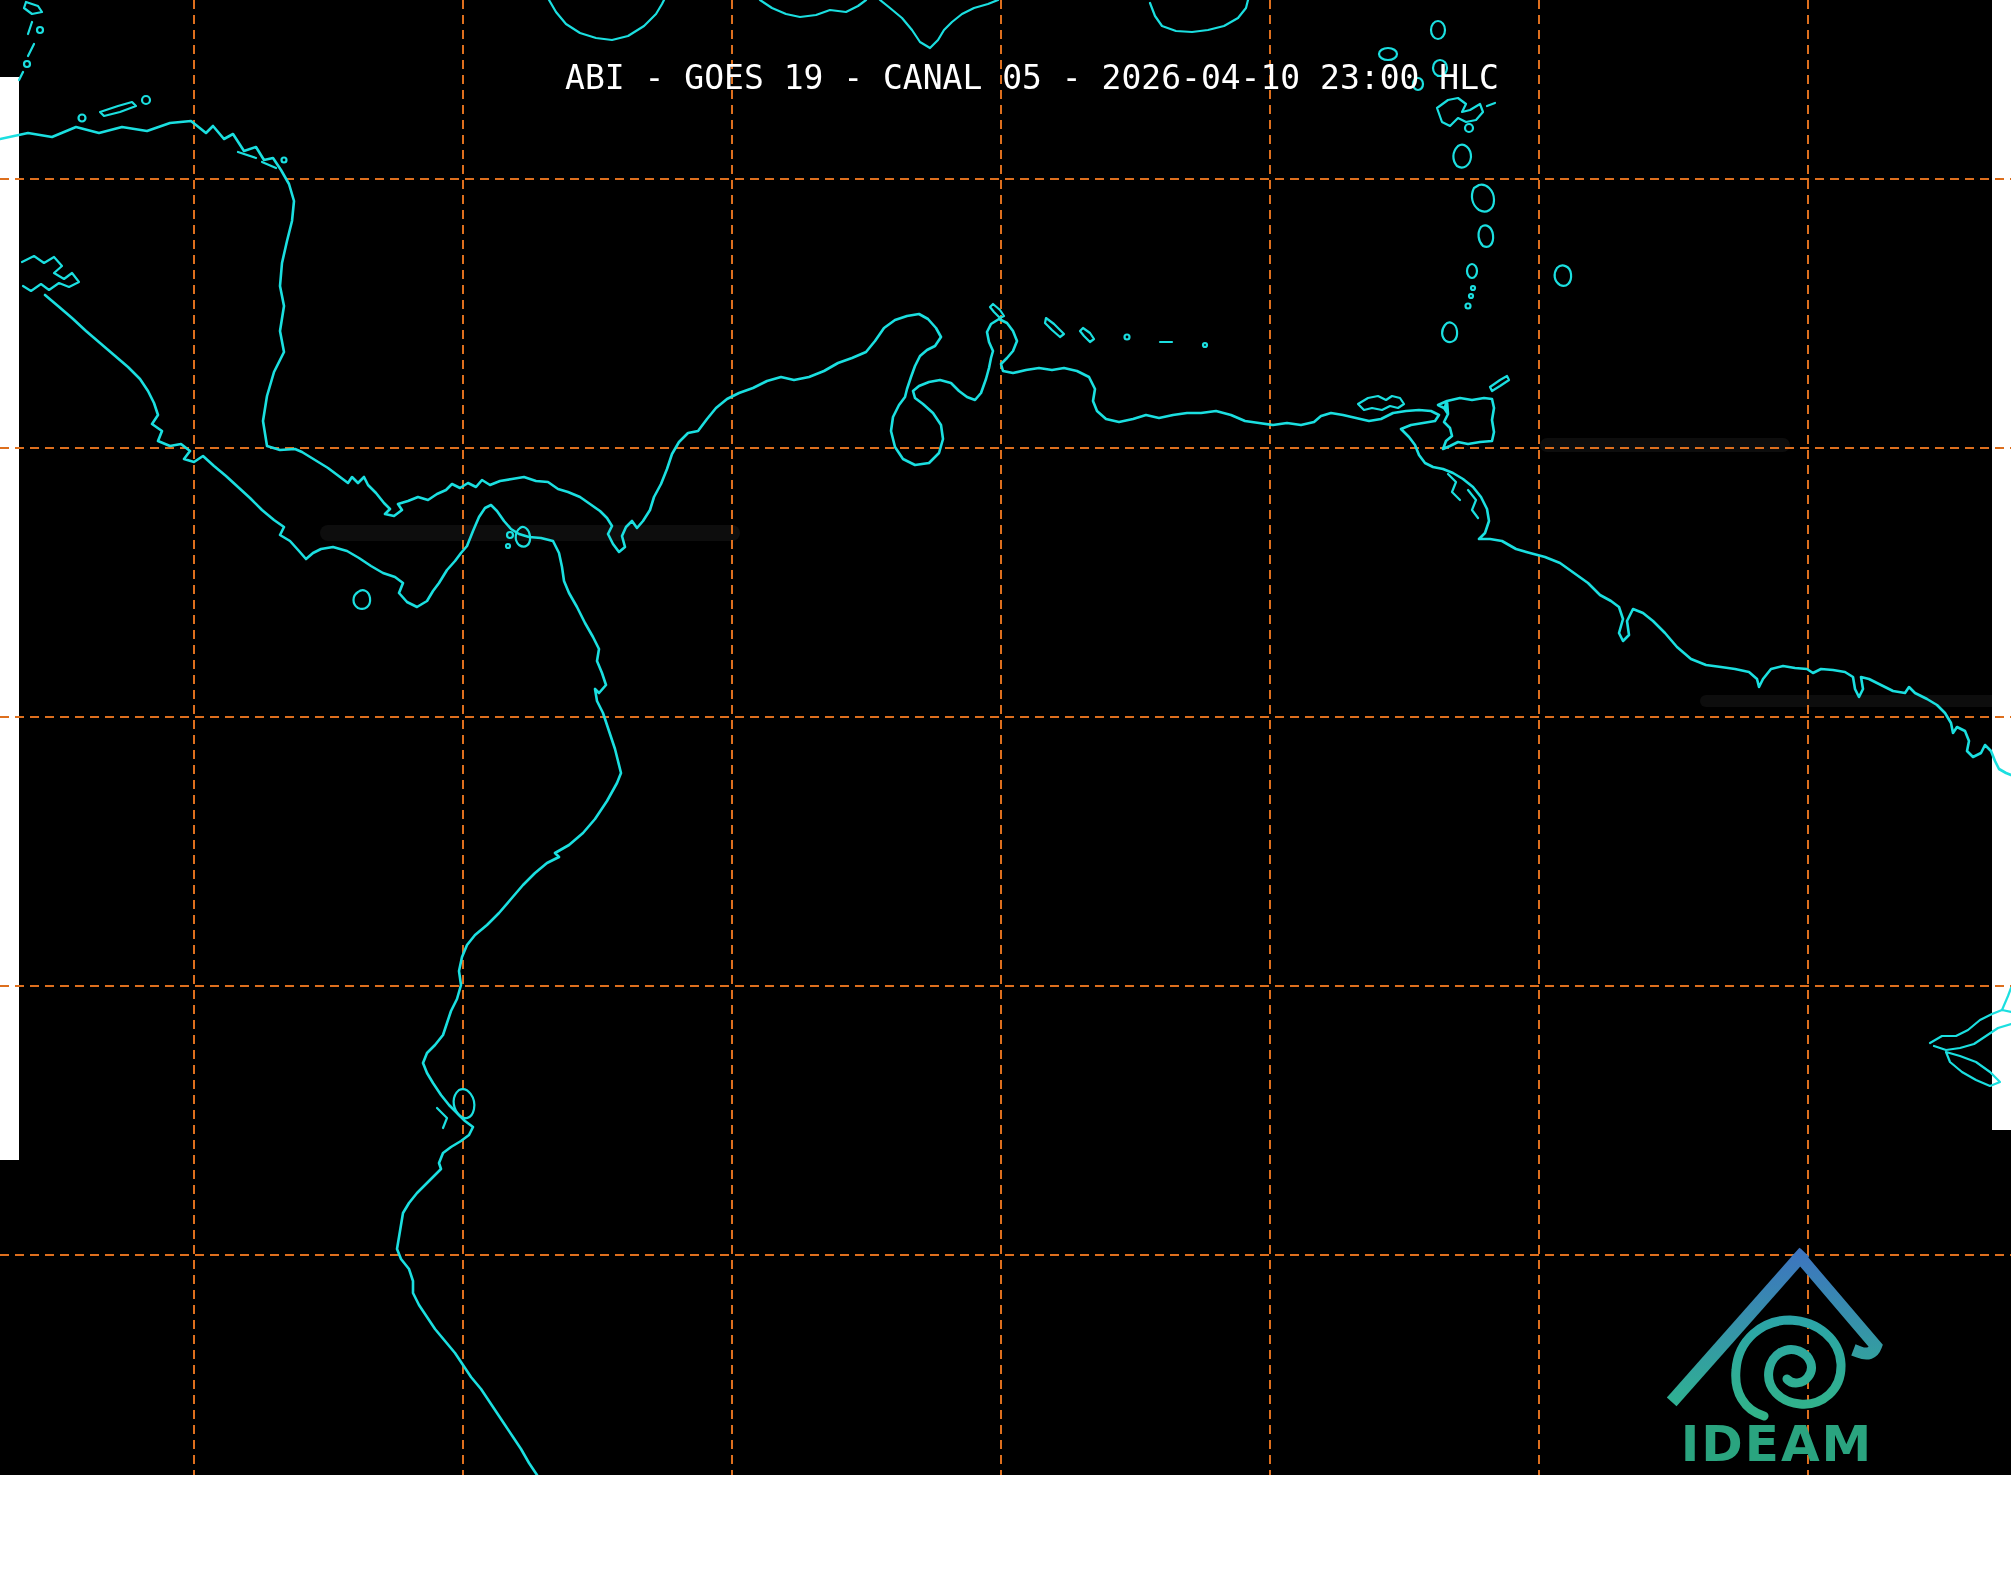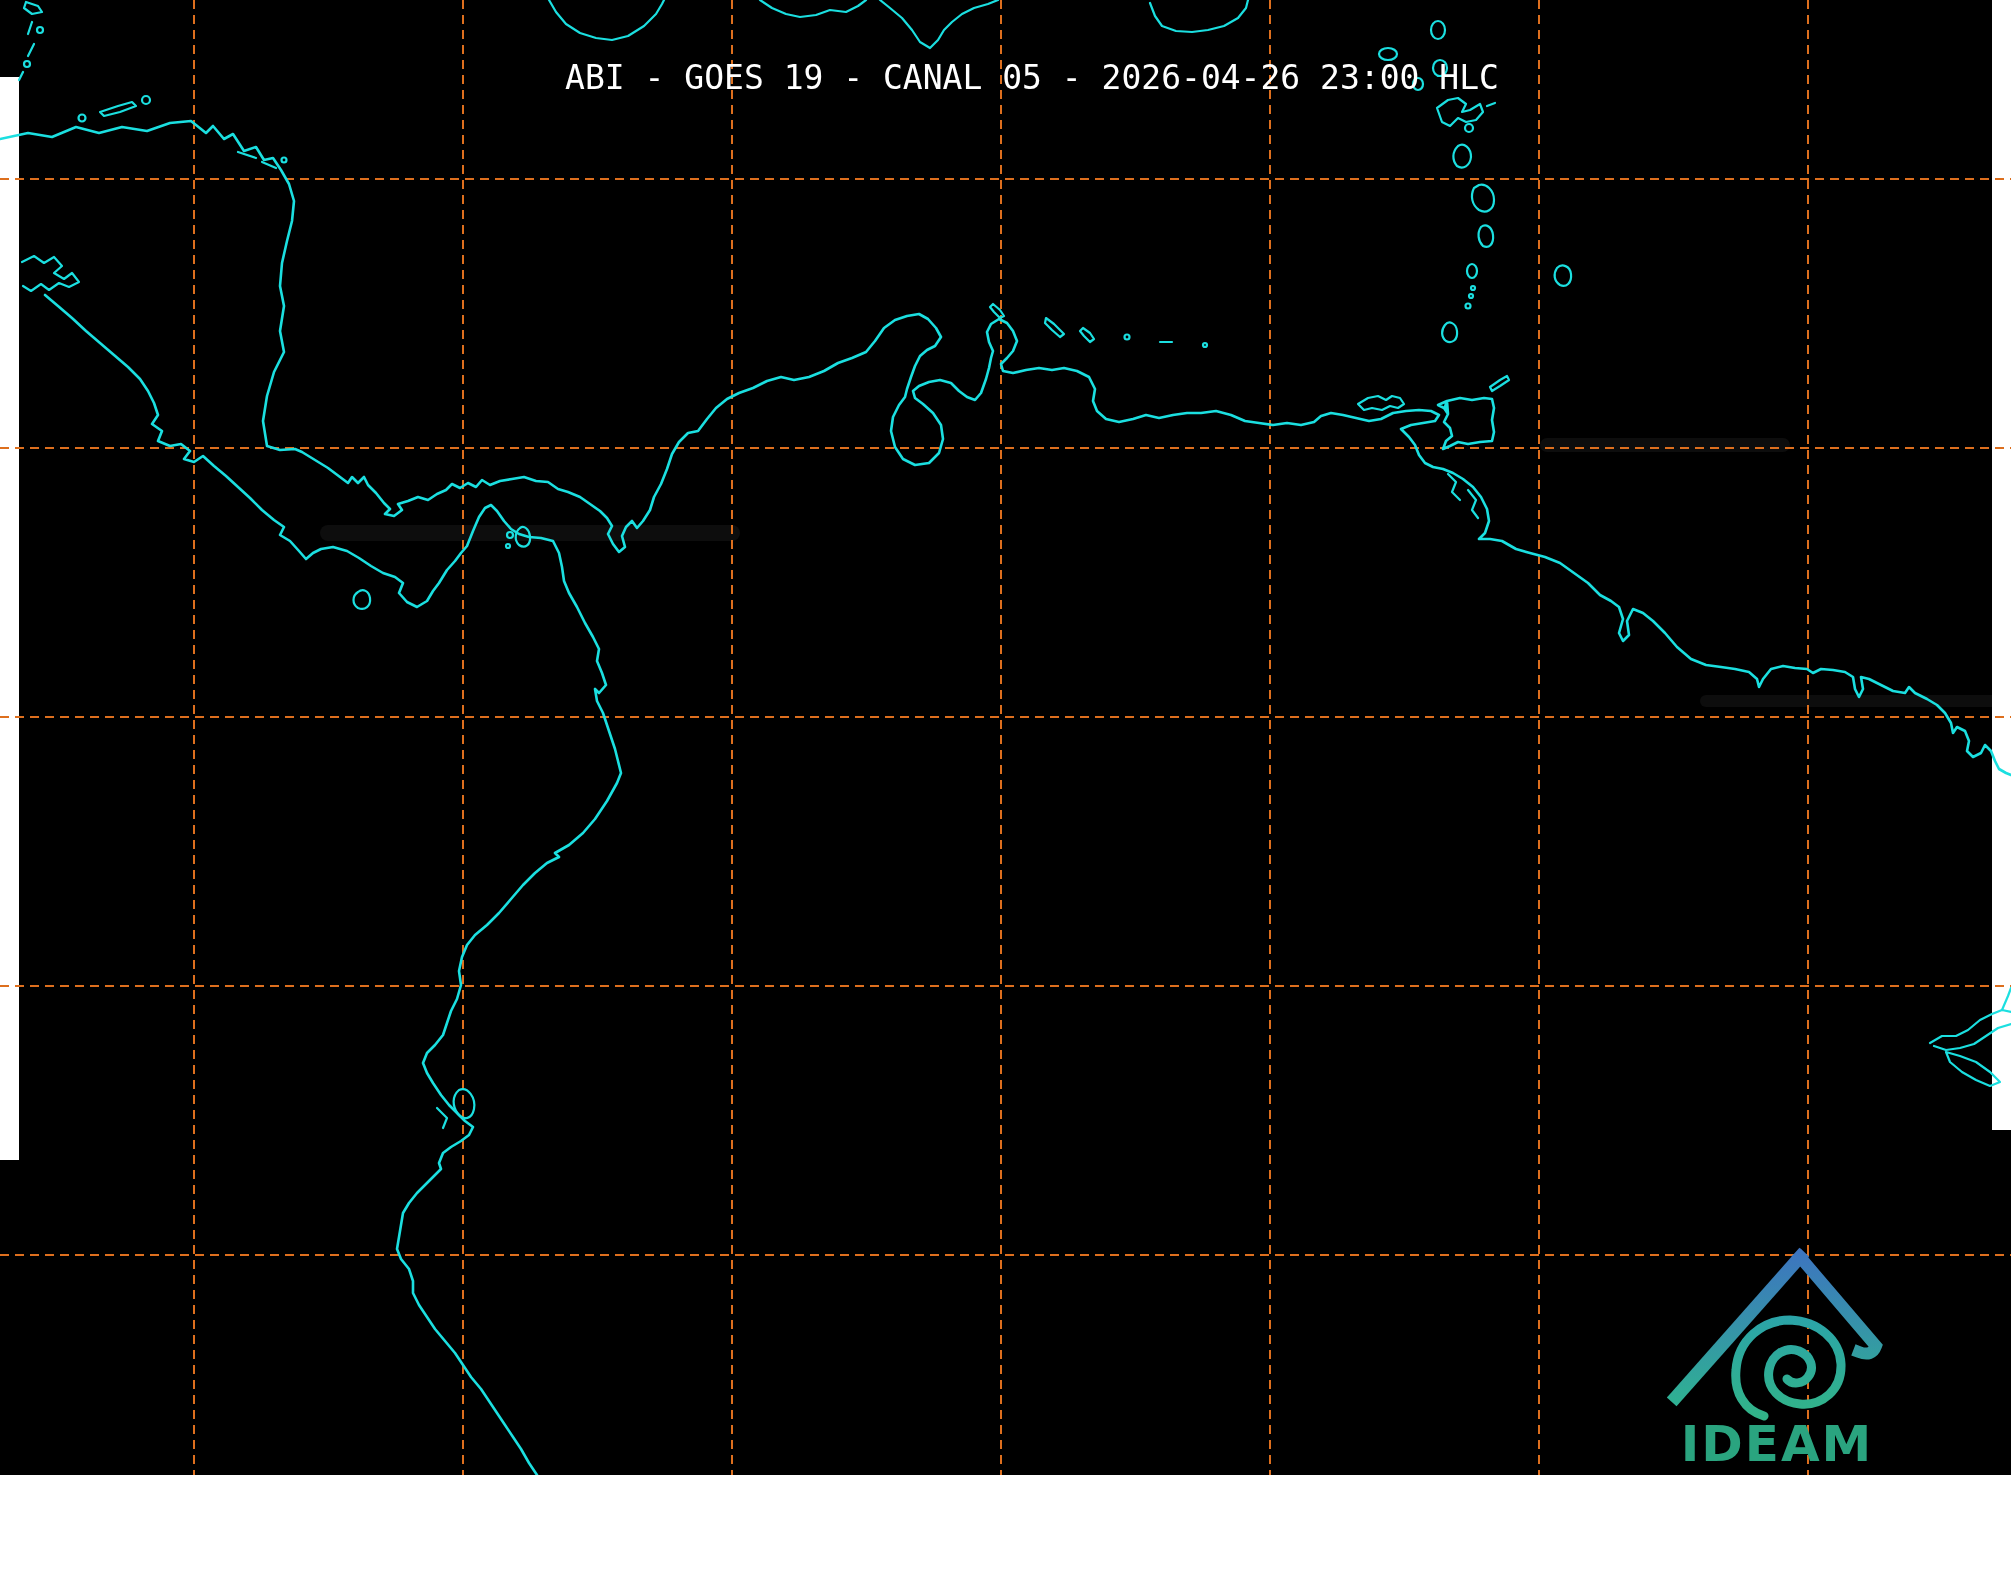--- a/index.html
+++ b/index.html
@@ -136,21 +136,21 @@
 
         <g>
           <path class="coast-thin" d="M1930 1043L1942 1036 1956 1036 1968 1030 1980 1020 1992 1014 2002 1010 2011 1012"></path>
           <path class="coast-thin" d="M2011 1024L1998 1028 1986 1036 1974 1044 1960 1048 1946 1050 1934 1046"></path>
           <path class="coast-thin" d="M1946 1052L1960 1056 1976 1062 1990 1072 2000 1082 1990 1086 1976 1080 1962 1072 1950 1062Z"></path>
           <path class="coast-thin" d="M2002 1010L2008 996 2011 988"></path>
         </g>
       </g>
     </svg>
 
-    <div class="img-title">ABI - GOES 19 - CANAL 05 - 2026-04-26 23:00 HLC</div>
+    <div class="img-title">ABI - GOES 19 - CANAL 05 - 2026-04-10 23:00 HLC</div>
 
     <svg class="logo-svg" width="250" height="235" viewBox="1650 1240 250 235">
       <defs>
         <linearGradient id="roofGrad" x1="0" y1="1250" x2="0" y2="1400" gradientUnits="userSpaceOnUse">
           <stop id="lg1" offset="0" stop-color="#3d74c0"></stop>
           <stop id="lg2" offset="1" stop-color="#2fb093"></stop>
         </linearGradient>
         <linearGradient id="swirlGrad" x1="0" y1="1318" x2="0" y2="1420" gradientUnits="userSpaceOnUse">
           <stop id="lg3" offset="0" stop-color="#2ba4a8"></stop>
           <stop id="lg4" offset="1" stop-color="#32b487"></stop>

